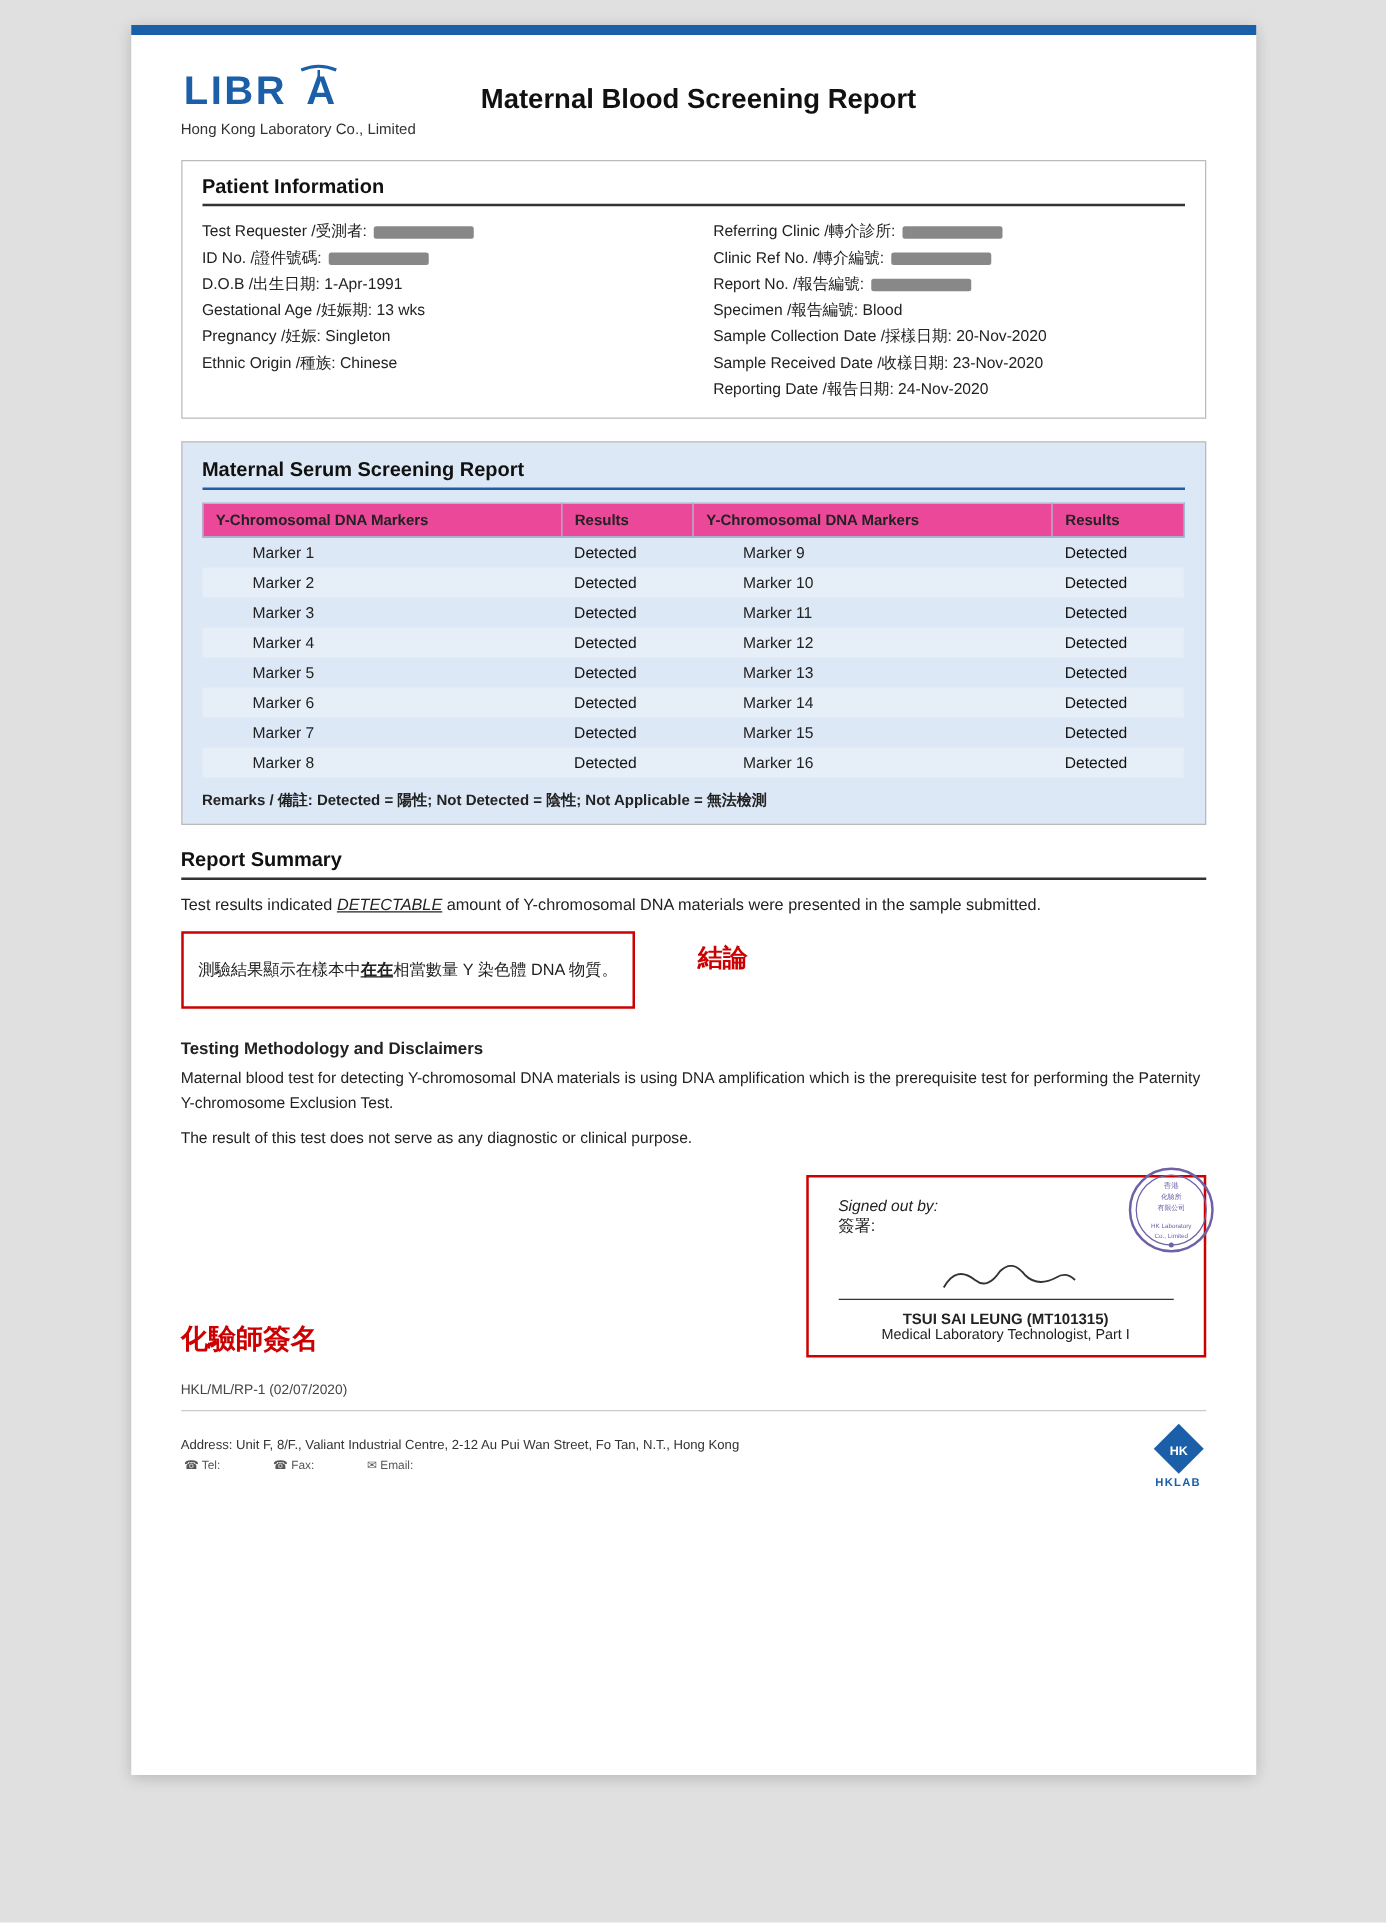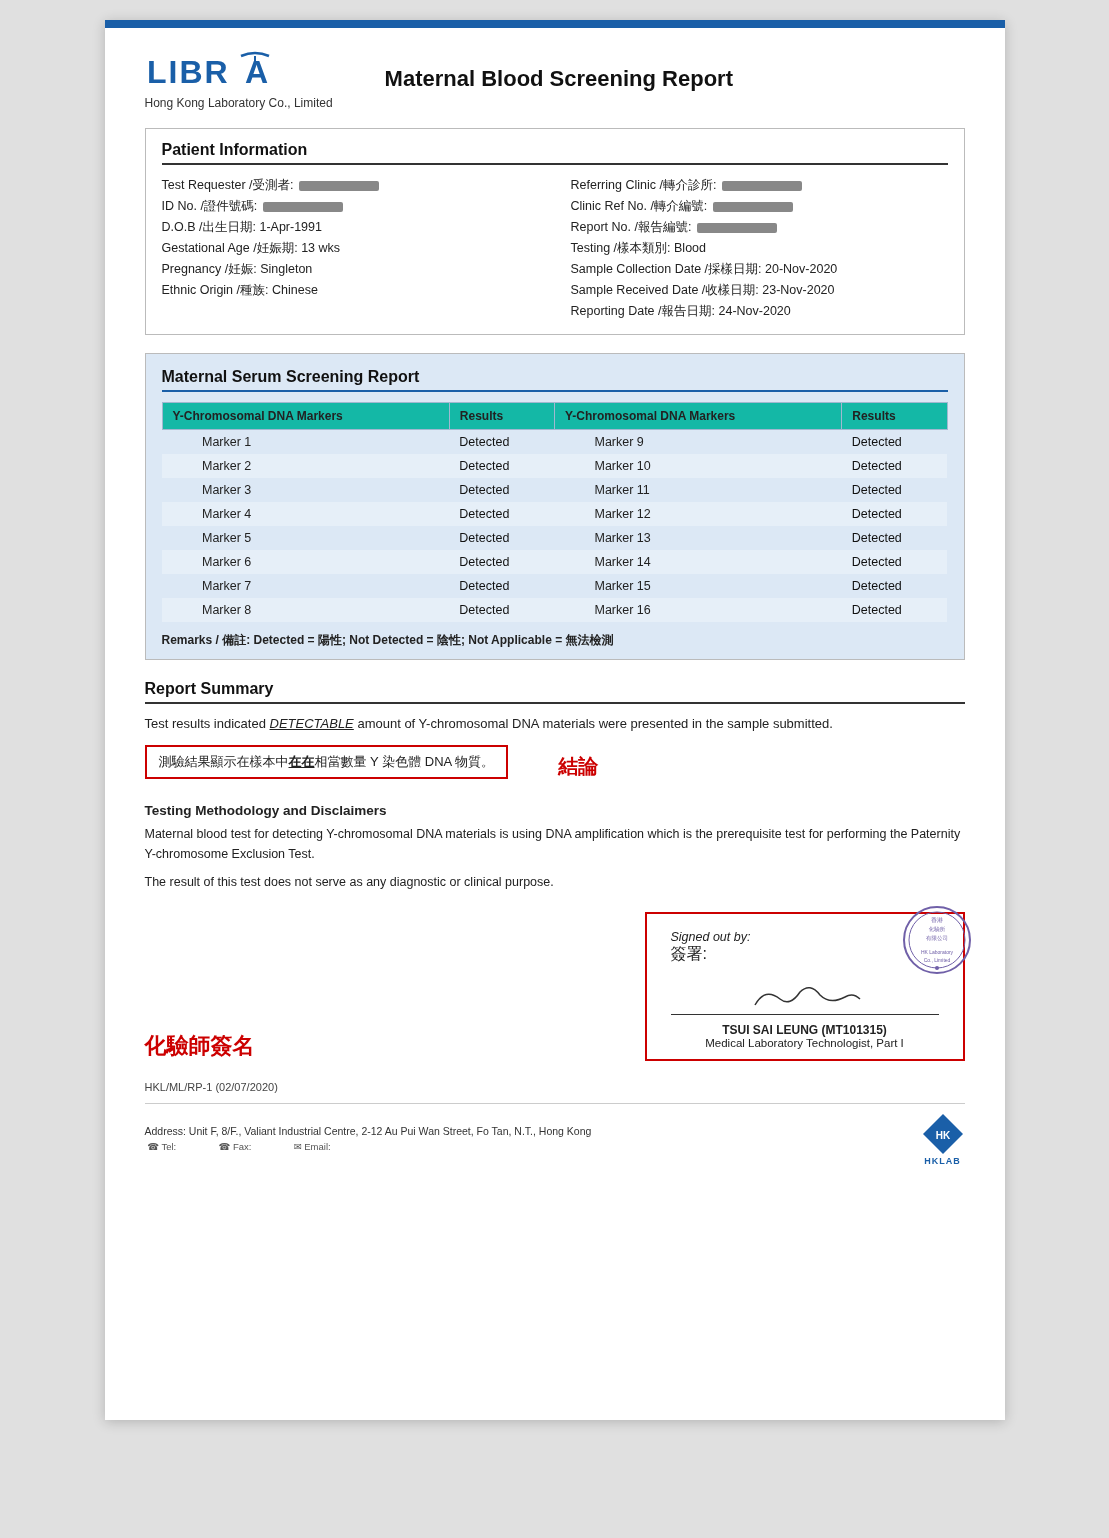--- a/index.html
+++ b/index.html
@@ -94,21 +94,21 @@
     .screening-section .section-heading {
       border-bottom-color: #1a5fa8;
       color: #111;
       margin-bottom: 10px;
     }
     .markers-table {
       width: 100%;
       border-collapse: collapse;
     }
     .markers-table th {
-      background: #14b8a6;
+      background: #ec4899;
       font-size: 12px;
       font-weight: bold;
       padding: 6px 10px;
       text-align: left;
       border: 1px solid #a0b8d0;
       margin-top: 48px;
     }
     .markers-table td {
       padding: 5px 10px;
       font-size: 12.5px;
@@ -134,21 +134,21 @@
       line-height: 1.6;
       margin-bottom: 10px;
     }
     .detectable {
       text-decoration: underline;
       font-weight: normal;
       font-style: italic;
     }
     .conclusion-box {
       border: 2px solid #cc0000;
-      padding: 6px 12px;
+      padding: 20px 12px;
       display: inline-block;
       font-size: 13px;
       margin-bottom: 6px;
       max-width: 420px;
     }
     .conclusion-label {
       color: #cc0000;
       font-size: 20px;
       font-weight: bold;
       margin-left: 30px;
@@ -194,21 +194,21 @@
       min-width: 320px;
       text-align: center;
       position: relative;
     }
     .signout-label {
       font-style: italic;
       font-size: 12.5px;
       text-align: left;
     }
     .signout-label-cn {
-      font-size: 16px;
+      font-size: 13px;
       text-align: left;
     }
     .signature-line {
       border-bottom: 1px solid #333;
       margin: 10px 0 8px 0;
       height: 40px;
       display: flex;
       align-items: flex-end;
       justify-content: center;
     }
@@ -336,21 +336,21 @@
         </div>
         <div class="patient-row">
           <span>Clinic Ref No. /轉介編號:</span>
           <span class="redacted">&nbsp;&nbsp;&nbsp;&nbsp;</span>
         </div>
         <div class="patient-row">
           <span>Report No. /報告編號:</span>
           <span class="redacted">&nbsp;&nbsp;&nbsp;&nbsp;&nbsp;&nbsp;</span>
         </div>
         <div class="patient-row">
-          <span>Testing /樣本類別:</span>
+          <span>Specimen /報告編號:</span>
           <span>Blood</span>
         </div>
         <div class="patient-row">
           <span>Sample Collection Date /採樣日期:</span>
           <span>20-Nov-2020</span>
         </div>
         <div class="patient-row">
           <span>Sample Received Date /收樣日期:</span>
           <span>23-Nov-2020</span>
         </div>

